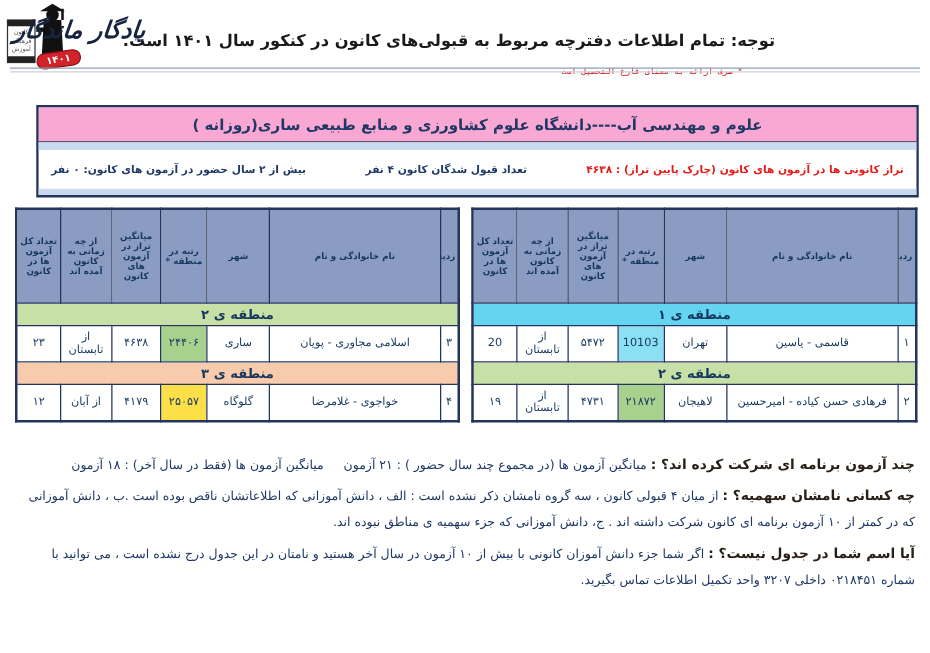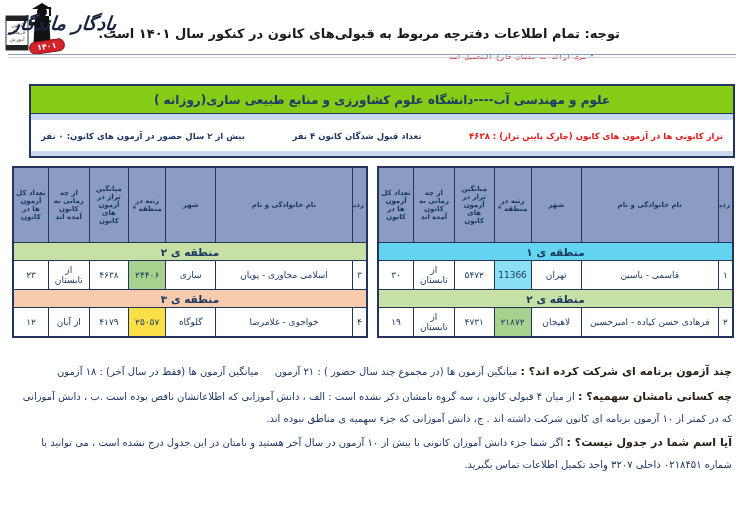--- a/index.html
+++ b/index.html
@@ -18,21 +18,21 @@
   .brand { position: absolute; top: 12px; left: 6px; width: 116px; text-align: center; }
   .brand-name { font-family: "DejaVu Serif", serif; font-style: italic; font-weight: bold;
     font-size: 19px; color: #16243f; transform: skewX(-6deg); display: inline-block; }
   .brand-badge { display: inline-block; margin-top: 1px; margin-right: 34px;
     background: #d2232a; color: #fff; font-size: 8px; font-weight: bold;
     padding: 1px 7px; border-radius: 8px; transform: rotate(-8deg);
     border: 1px solid #8e1016; }
   
   .main-box { position: absolute; top: 84px; right: 9px; left: 29px;
     border: 2px solid #24355c; }
-  .title-bar { height: 28px; background: #84cc16; border-bottom: 1px solid #24355c;
+  .title-bar { height: 28px; background: #f9a8d4; border-bottom: 1px solid #24355c;
     display: flex; align-items: center; justify-content: center;
     color: #1f3864; font-weight: bold; font-size: 12px; }
   .stats-row { height: 42px; background: #ffffff;
     border-top: 6px solid #c9daf0; border-bottom: 5px solid #c9daf0;
     display: flex; align-items: center; justify-content: space-between;
     padding: 0 10px; font-size: 8.5px; font-weight: bold; color: #1f3864; }
   .stat-red { color: #e31b1b; }
   
   .table-wrap-right { position: absolute; top: 166px; right: 10px; width: 357px; }
   .table-wrap-left  { position: absolute; top: 166px; left: 12px;  width: 356px; }
@@ -122,24 +122,24 @@
         </tr>
       </thead>
     <tbody>
         <tr>
           <td colspan="7" class="band" style="background: rgb(99, 213, 241);">منطقه ی ۱</td>
         </tr>
         <tr>
           <td>۱</td>
           <td>قاسمی - یاسین</td>
           <td>تهران</td>
-          <td style="background: rgb(140, 224, 244);">11366</td>
+          <td style="background: rgb(140, 224, 244);">10103</td>
           <td>۵۴۷۲</td>
           <td>از تابستان</td>
-          <td>۳۰</td>
+          <td>20</td>
         </tr>
         <tr>
           <td colspan="7" class="band" style="background: rgb(198, 224, 166);">منطقه ی ۲</td>
         </tr>
         <tr>
           <td>۲</td>
           <td>فرهادی حسن کیاده - امیرحسین</td>
           <td>لاهیجان</td>
           <td style="background: rgb(169, 209, 142);">۲۱۸۷۲</td>
           <td>۴۷۳۱</td>

